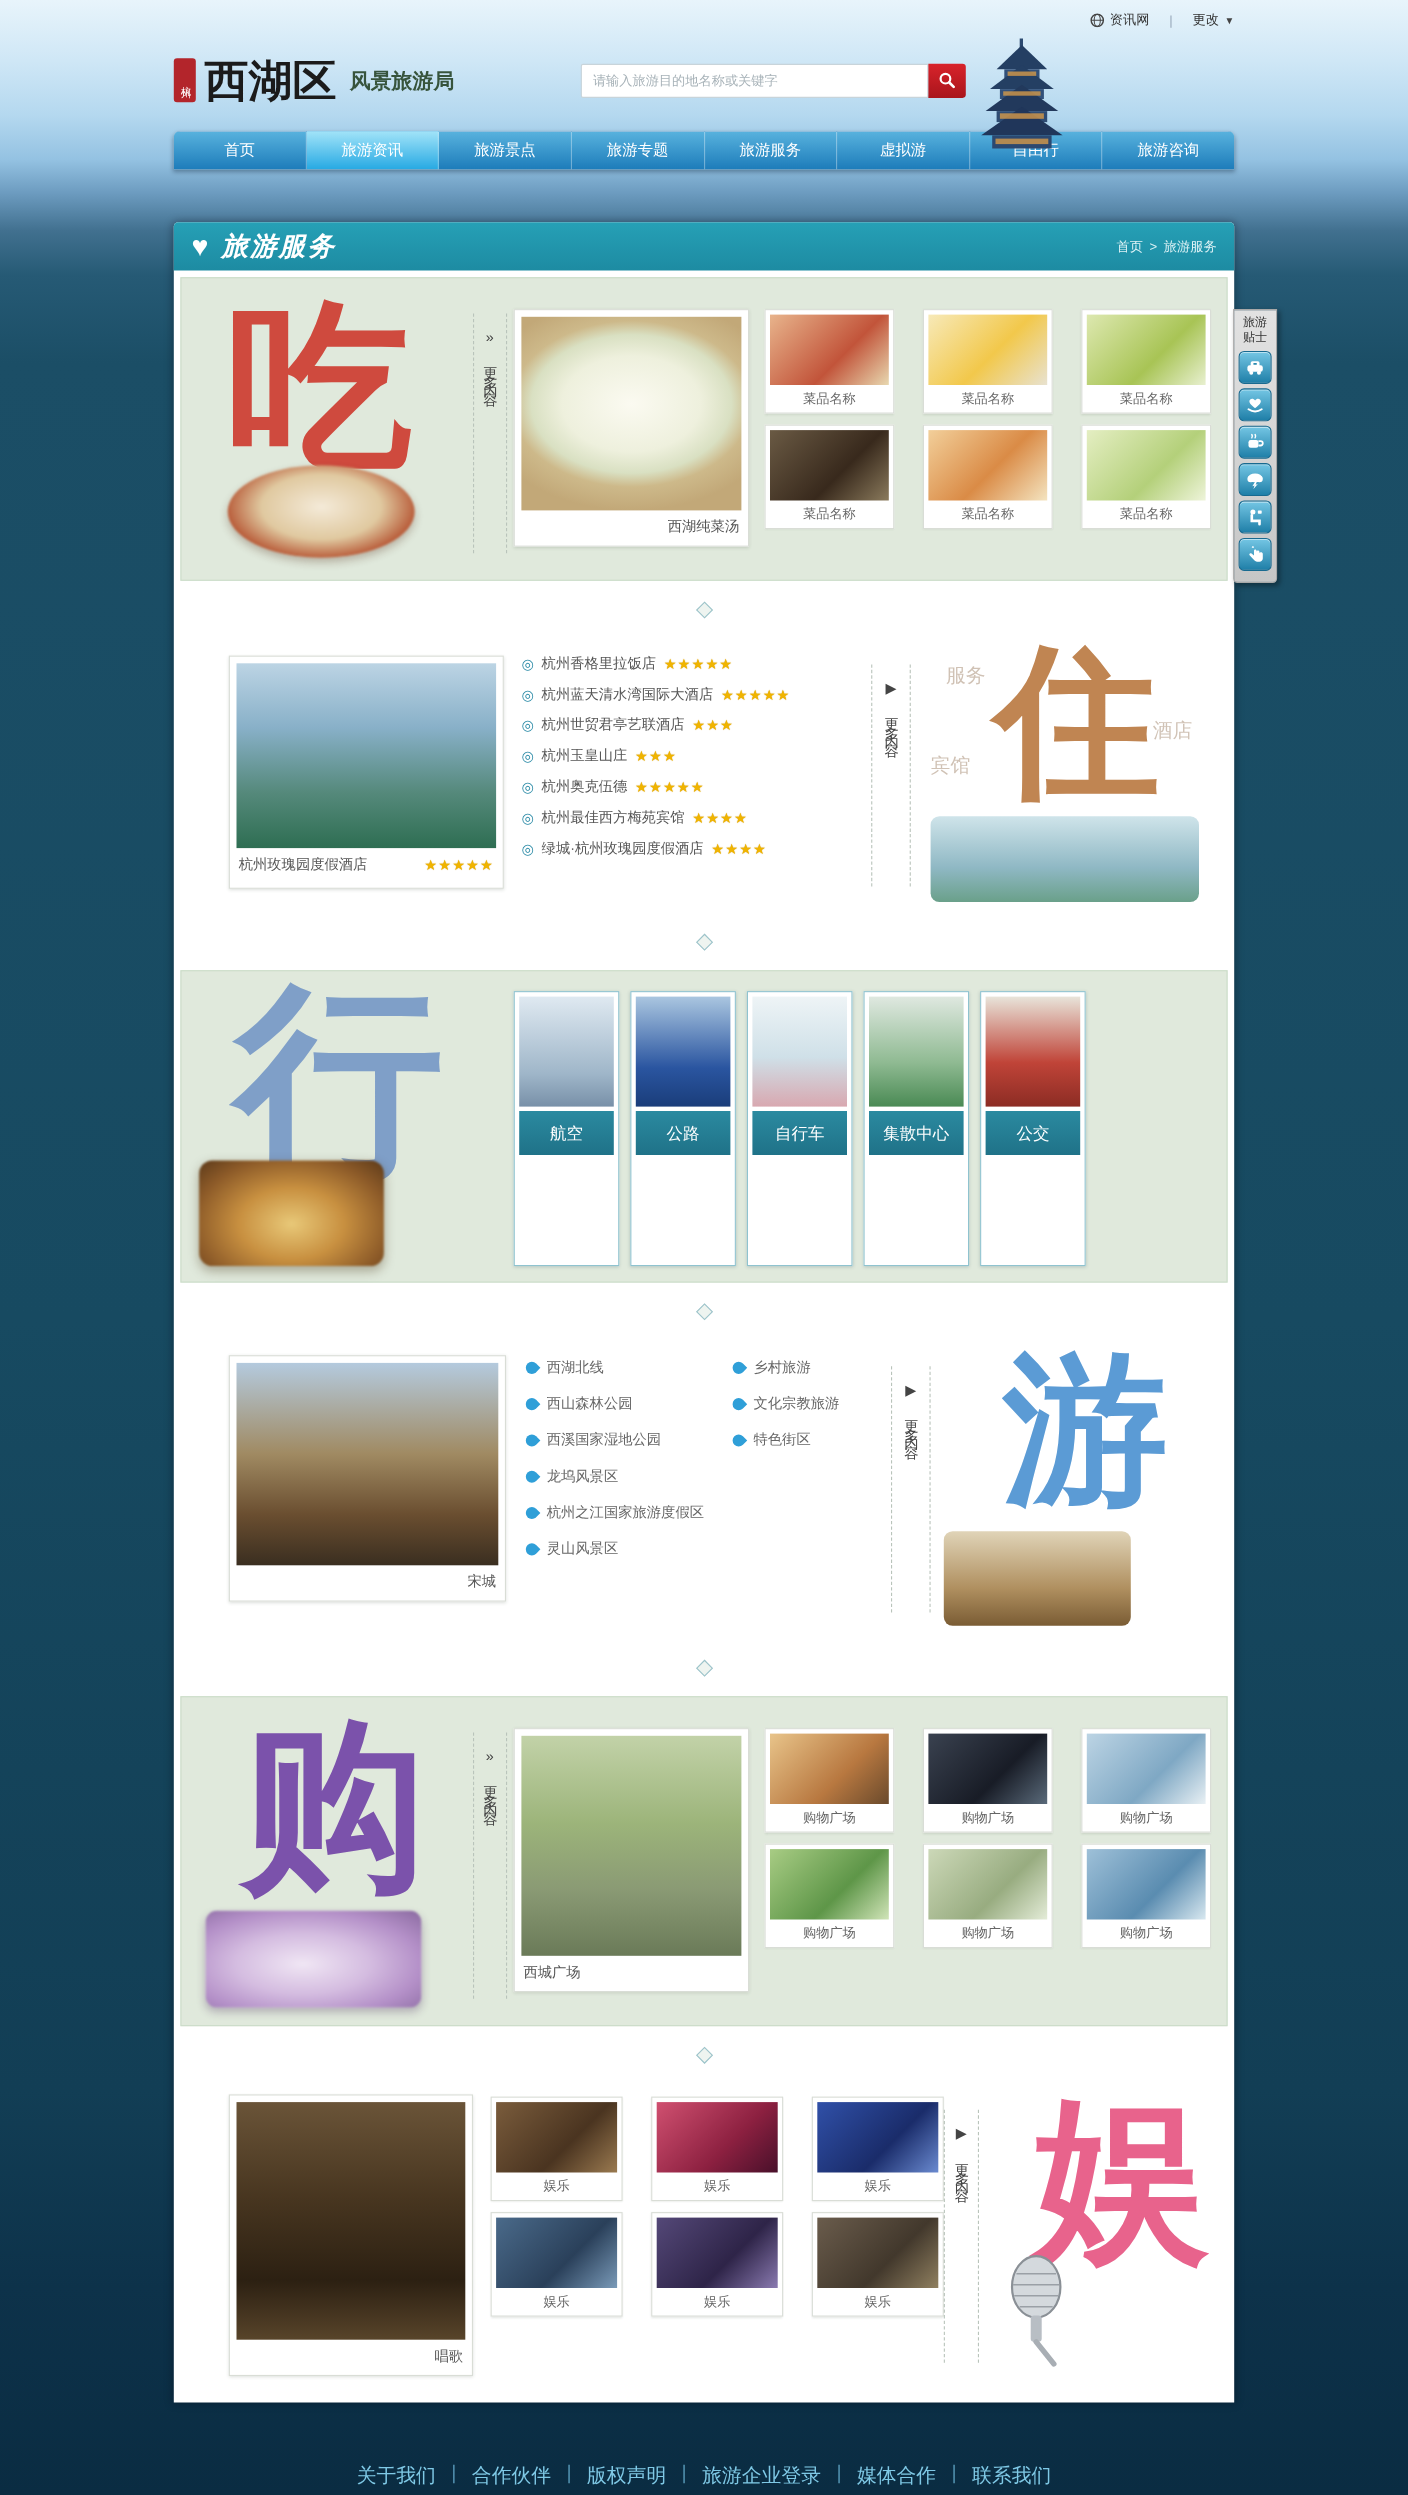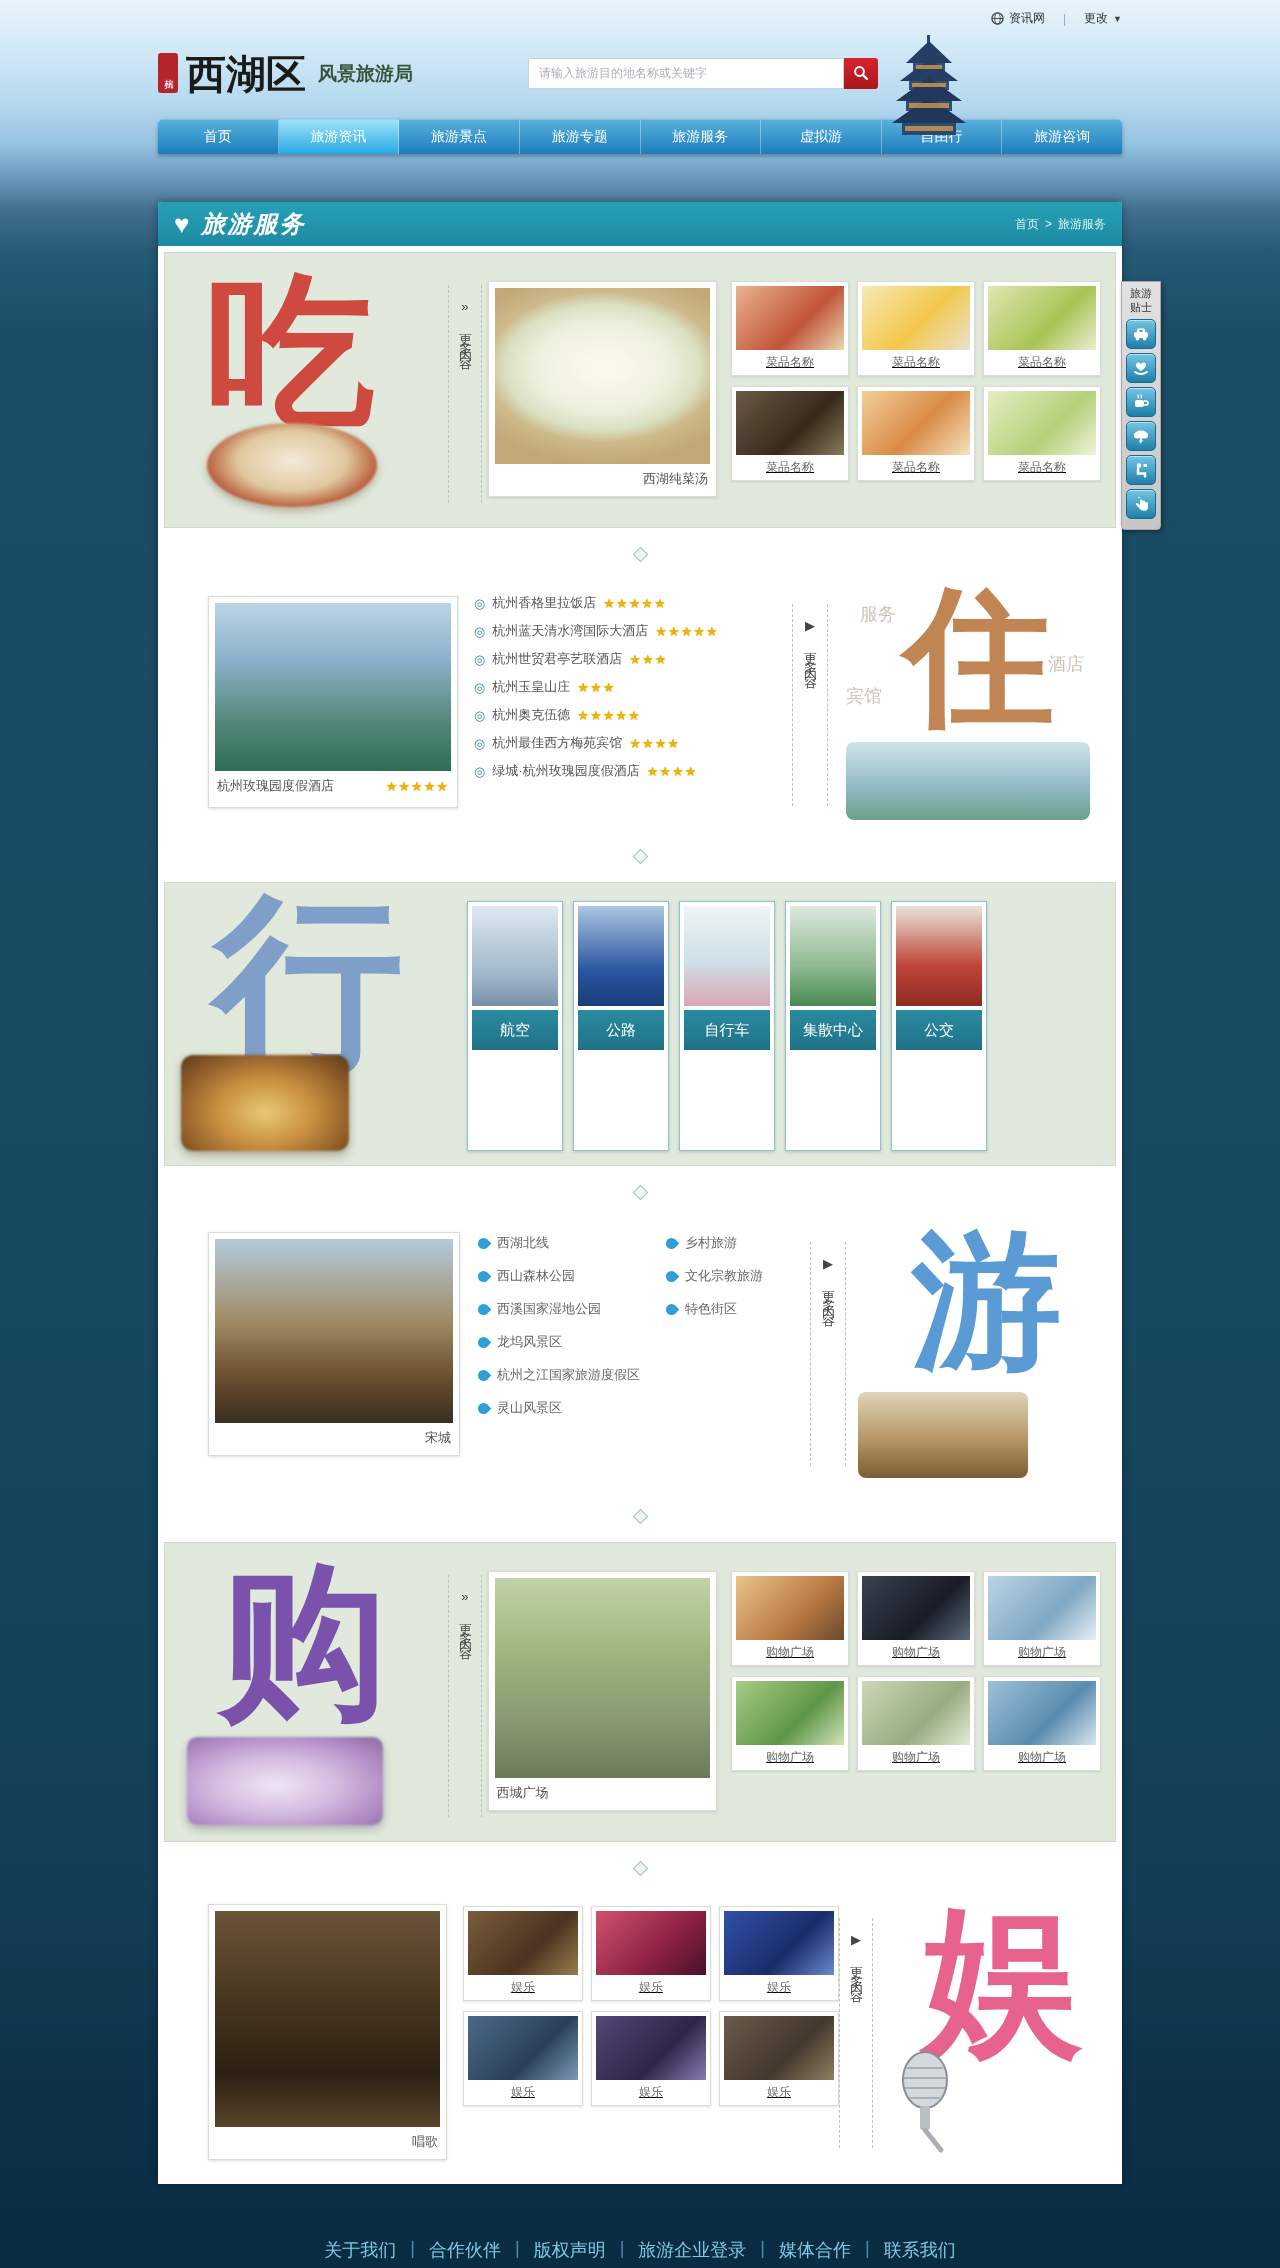--- a/index.html
+++ b/index.html
@@ -52,21 +52,21 @@
   .blob { position:absolute; border-radius:50%; filter:blur(1px); }
 
   .vmore { width:36px; margin:18px 6px 10px 6px; border-left:1px dashed #b9c4bb; border-right:1px dashed #b9c4bb; display:flex; flex-direction:column; align-items:center; padding-top:14px; color:#555; cursor:pointer; }
   .vmore .arr { font-size:13px; color:#444; }
   .vmore .vtext { writing-mode:vertical-rl; font-size:13px; letter-spacing:7px; margin-top:10px; color:#444; }
 
   .card { background:#fff; border:1px solid #d9ddd6; padding:6px; box-shadow:0 1px 3px rgba(60,80,60,.18); }
   .card .cap { text-align:right; font-size:13px; color:#555; padding:6px 2px 2px 2px; }
   .photo { width:100%; }
 
-  .tiles { display:grid; grid-template-columns:repeat(3,118px); grid-auto-rows:auto; gap:10px 8px; align-content:start;text-decoration:underline; }
+  .tiles { display:grid; grid-template-columns:repeat(3,118px); grid-auto-rows:auto; gap:10px 26px; align-content:start; }
   .tile { background:#fff; border:1px solid #d9ddd6; padding:4px; box-shadow:0 1px 2px rgba(60,80,60,.15); cursor:pointer; }
   .tile .tph { height:64px; }
   .tile .tcap { text-align:center; font-size:12px; color:#666; padding-top:4px; }
 
   .stars { color:#f0b400; font-size:13px; letter-spacing:1px; text-shadow:0 0 1px #c88f00; white-space:nowrap; }
 
   
   .ph-soup { background:radial-gradient(ellipse 70% 55% at 50% 45%, #fbfaf1 0%, #eef0dd 45%, #d9e0c2 65%, #cdb98a 78%, #c2a878 100%); }
   .ph-d1{background:linear-gradient(135deg,#e8b48c,#c2543a 60%,#e8d8b0);} .ph-d2{background:linear-gradient(135deg,#f7e9b8,#f2c84b 55%,#e8e2d0);} .ph-d3{background:linear-gradient(135deg,#dde8b0,#a8c455 60%,#e8f0d0);}
   .ph-d4{background:linear-gradient(135deg,#6a5a44,#38291c 60%,#8a7a5c);} .ph-d5{background:linear-gradient(135deg,#f2cf9a,#da8b46 55%,#f4e4c0);} .ph-d6{background:linear-gradient(135deg,#e4eec2,#b4d07a 60%,#eef4da);}

